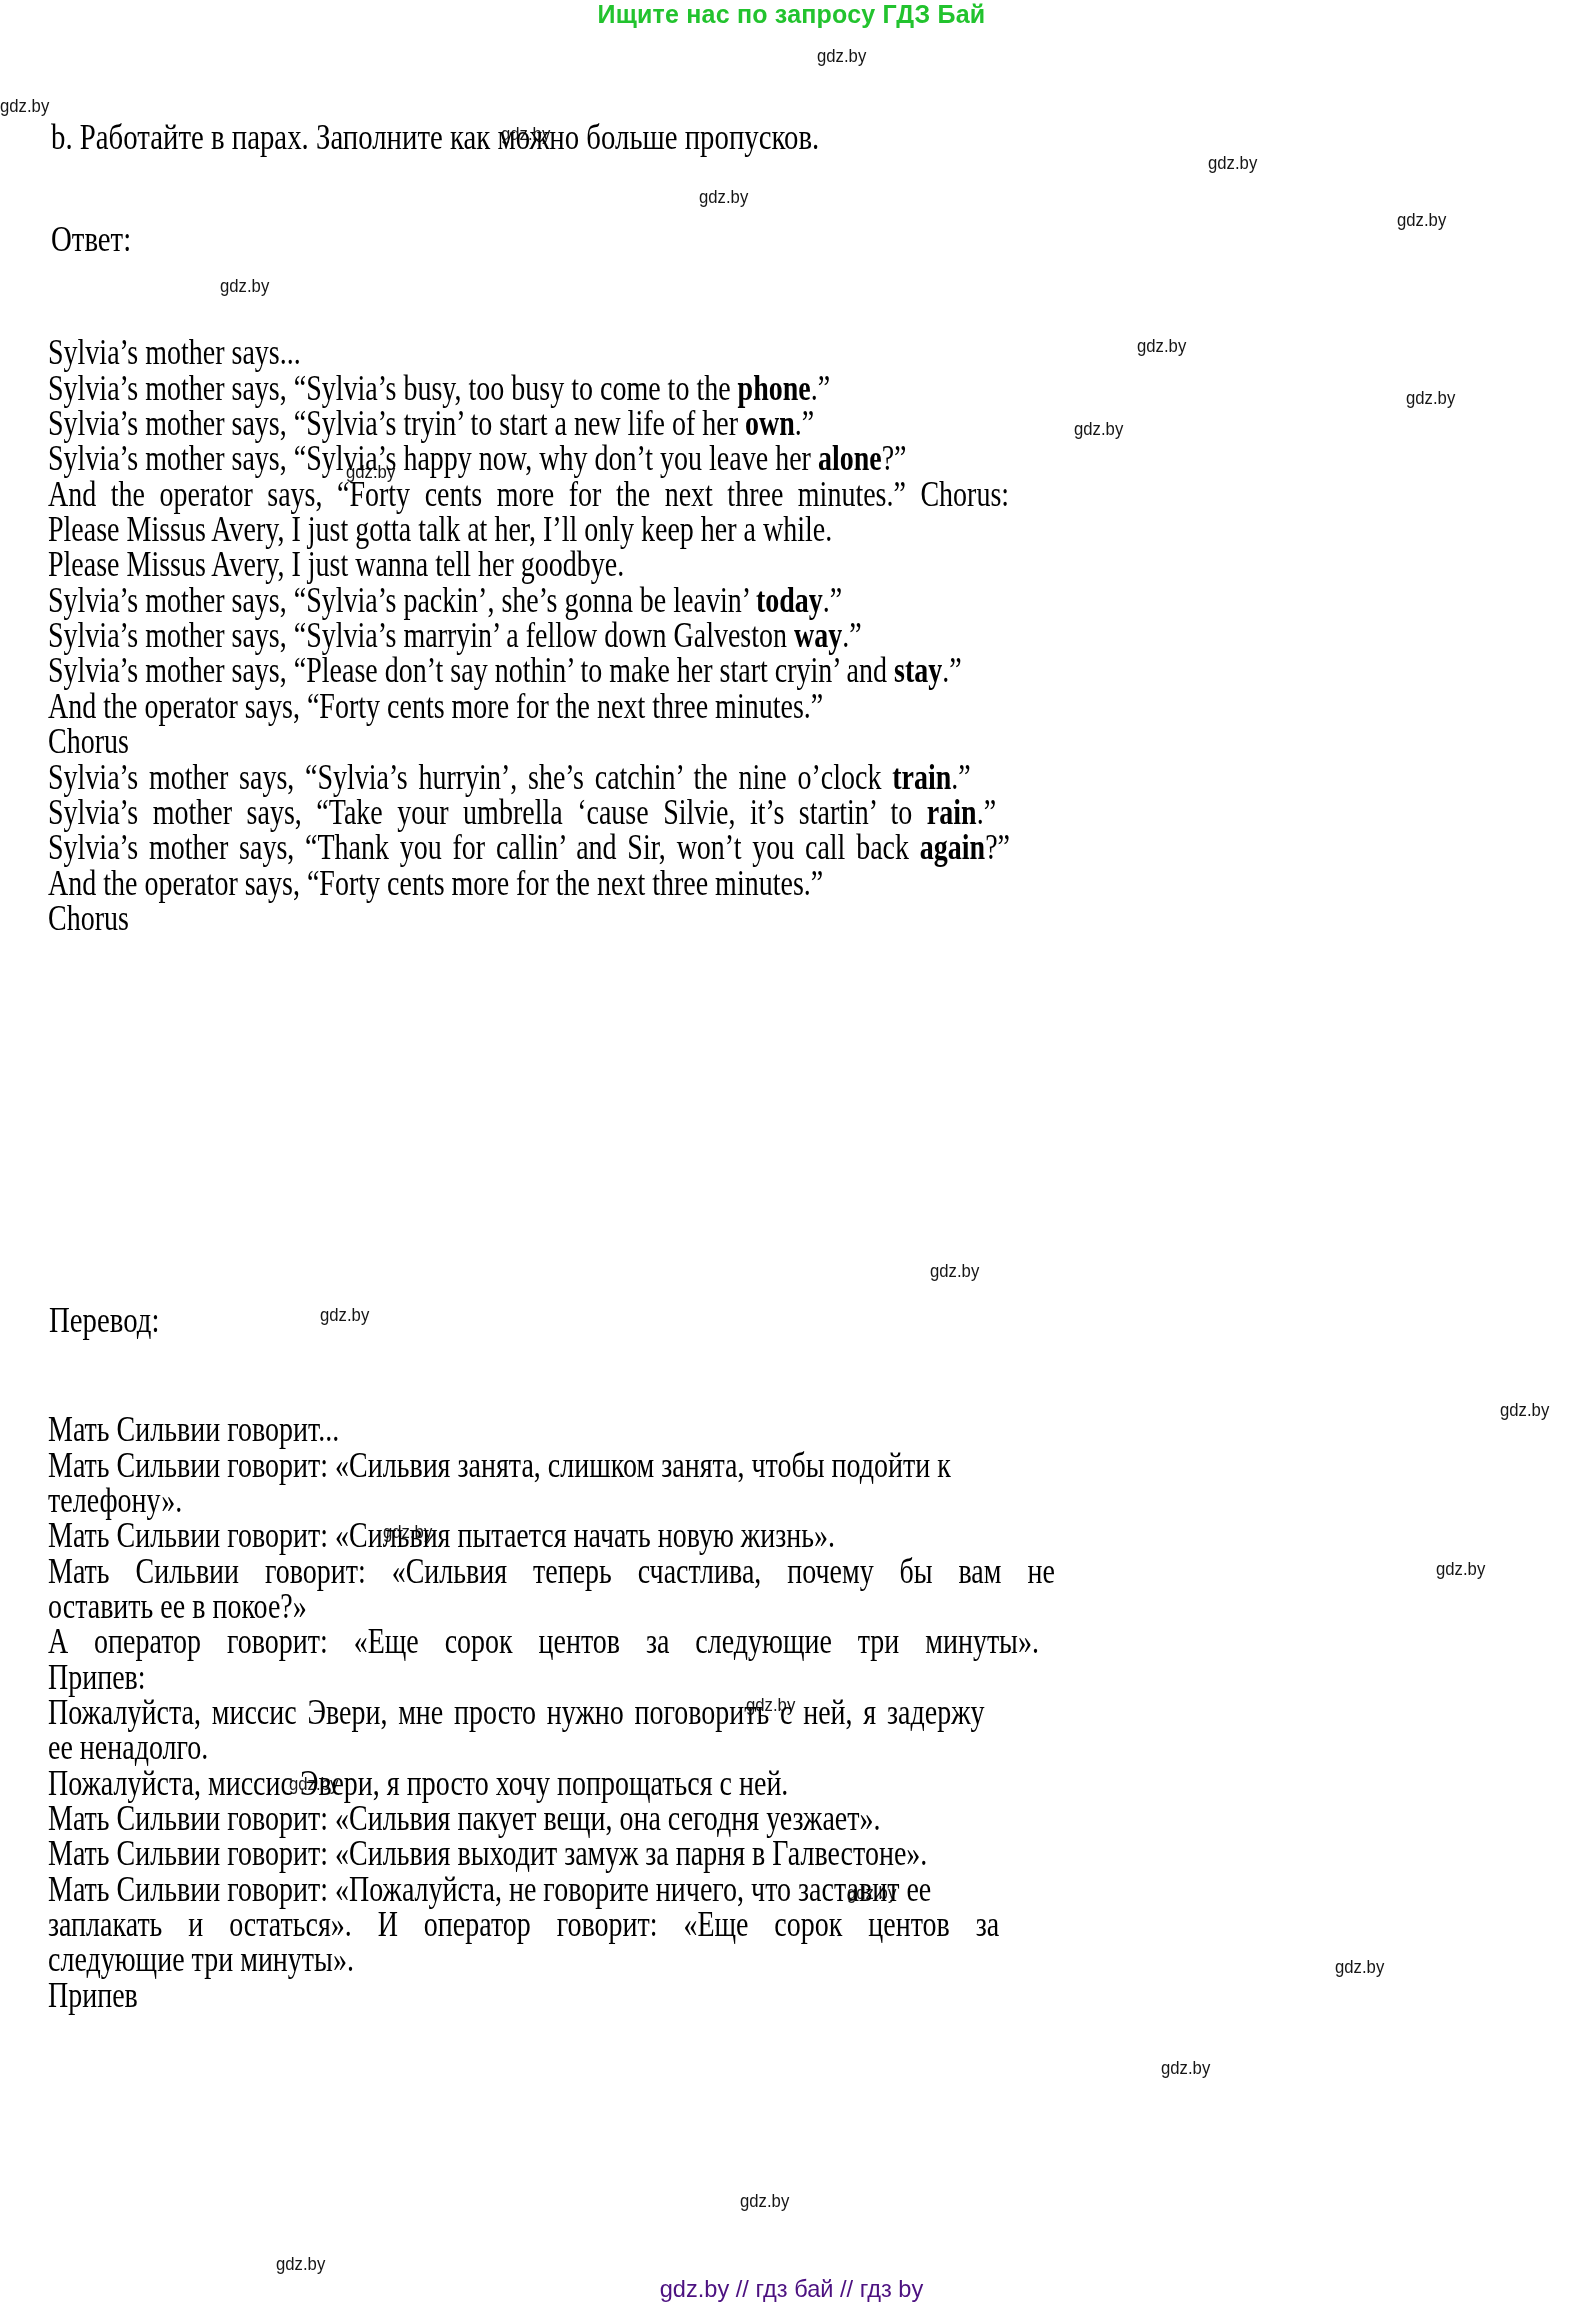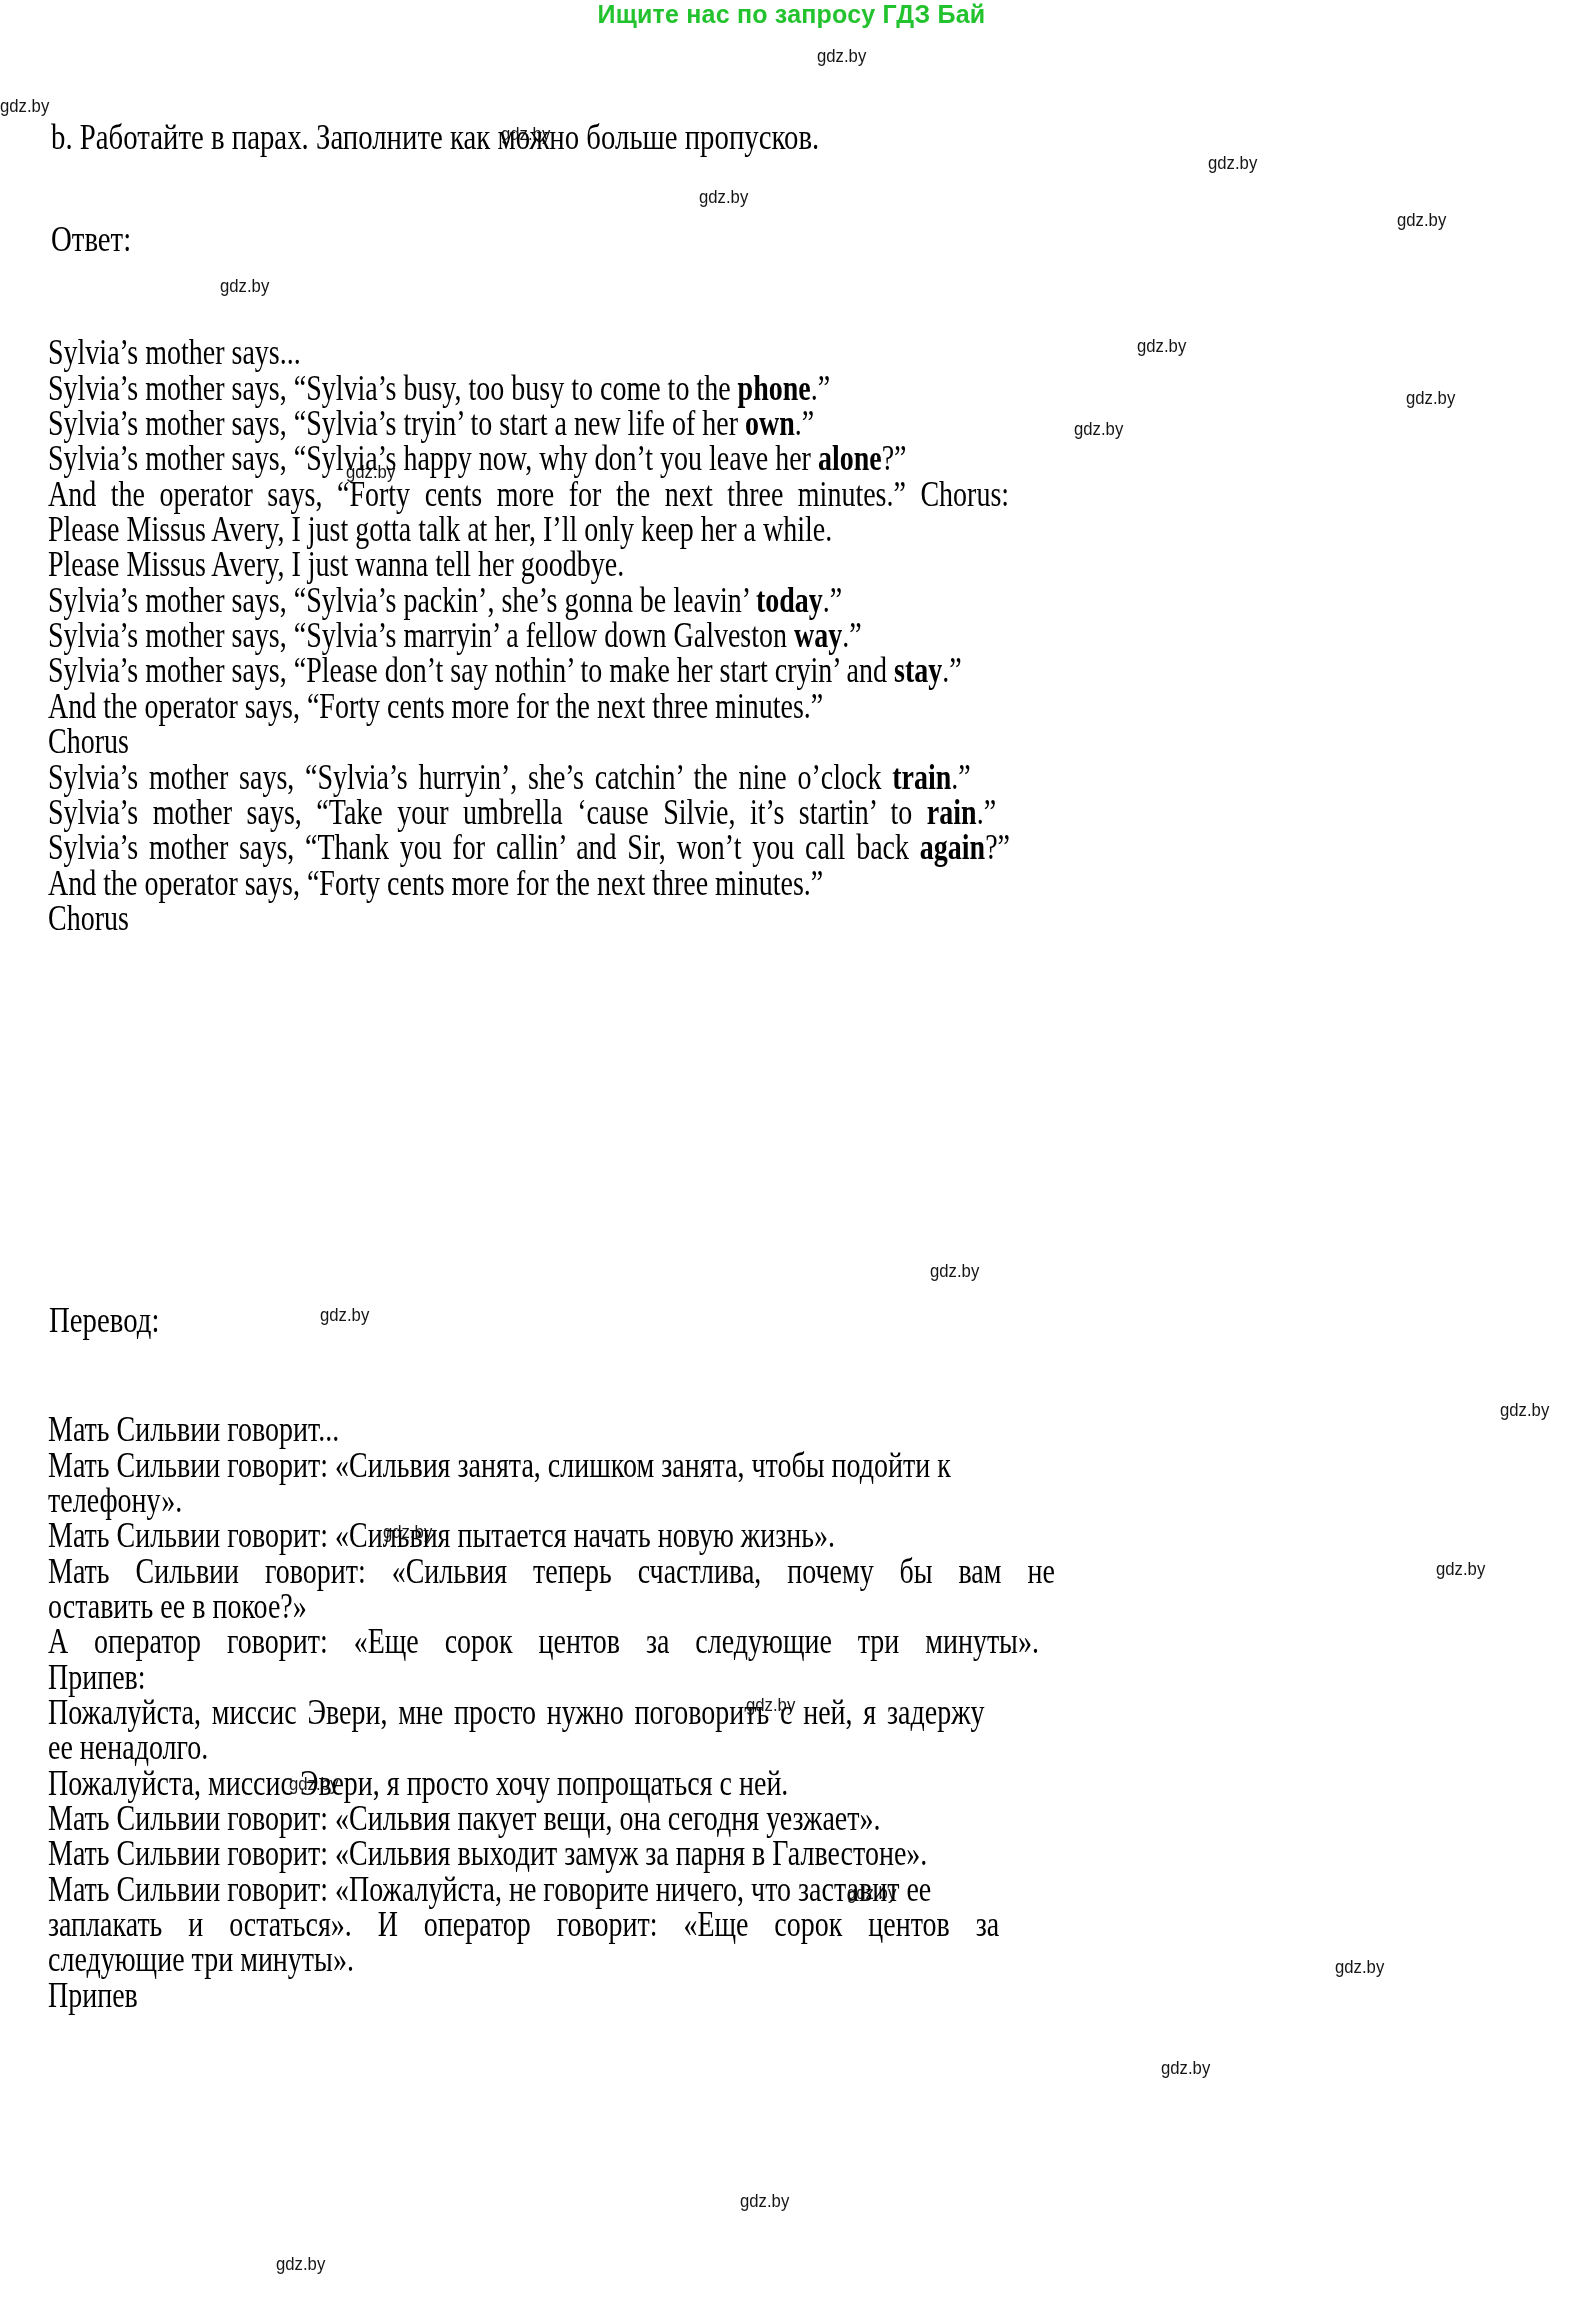--- a/index.html
+++ b/index.html
@@ -261,15 +261,16 @@
     <div class="line" style="top:1942px; left:1.6px;">
       <span>следующие три минуты».</span>
     </div>
 
     <div class="line" style="top:1978px; left:1.6px;">
       <span>Припев</span>
     </div>
 
   </div>
 
+  <div class="footer-link">gdz.by  //  гдз бай  //  гдз by</div>
 
 </div>
 
 
 </body></html>

